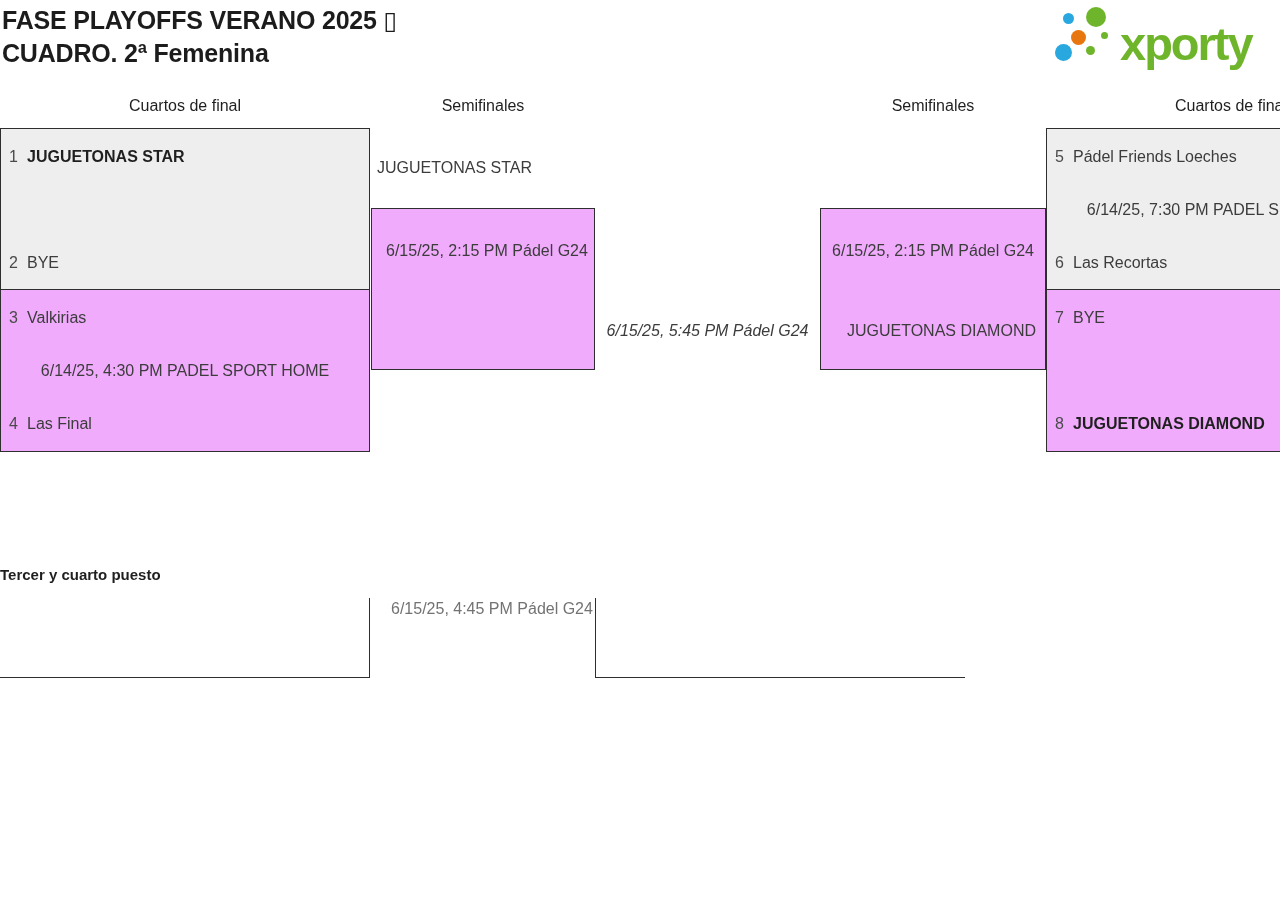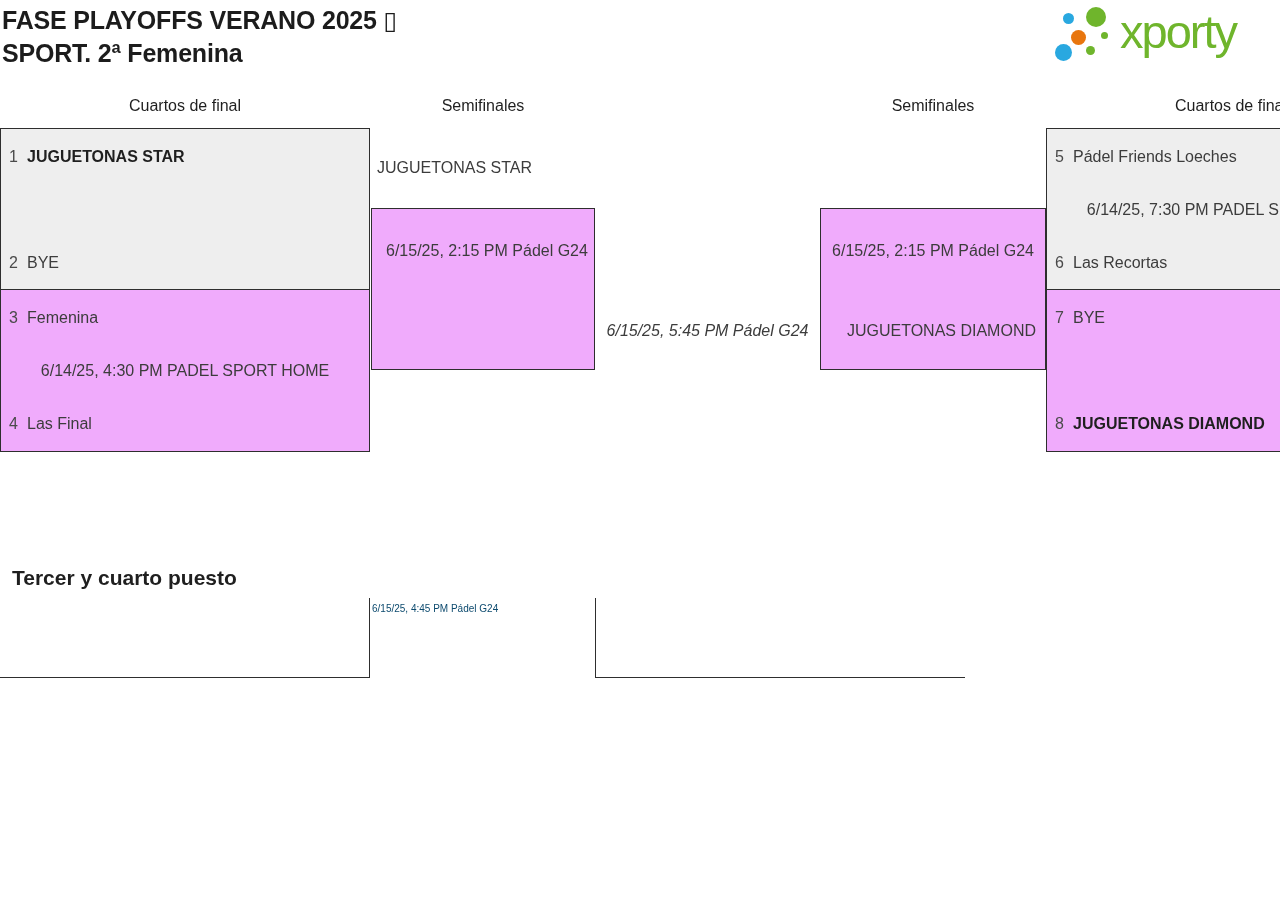--- a/index.html
+++ b/index.html
@@ -11,22 +11,22 @@
   .title{position:absolute;left:2px;top:4px;font-size:25px;line-height:33px;
          font-weight:700;color:#1c1c1c;letter-spacing:-0.2px;}
   .logo{position:absolute;left:1050px;top:4px;width:230px;height:62px;cursor:pointer;}
   .logo .dot{position:absolute;border-radius:50%;}
   .d-green-big {left:36px;top:3px;width:20px;height:20px;background:#6fb52c;}
   .d-blue-sm   {left:13px;top:9px;width:11px;height:11px;background:#29a8e0;}
   .d-orange    {left:21px;top:26px;width:15px;height:15px;background:#e8760e;}
   .d-green-tiny{left:51px;top:28px;width:7px;height:7px;background:#6fb52c;}
   .d-blue-big  {left:5px;top:40px;width:17px;height:17px;background:#29a8e0;}
   .d-green-sm  {left:36px;top:42px;width:9px;height:9px;background:#6fb52c;}
-  .logo-text{position:absolute;left:70px;top:4px;font-size:47px;line-height:47px;
-             font-weight:400;color:#6fb52c;letter-spacing:-2px;}
+  .logo-text{position:absolute;left:70px;top:16px;font-size:47px;line-height:47px;
+             font-weight:700;color:#6fb52c;letter-spacing:-2px;}
   
   .round{position:absolute;top:97px;height:22px;font-size:16px;font-weight:400;
          color:#1f1f1f;text-align:center;}
   .r0{left:0;width:370px;} .r1{left:371px;width:224px;} .r2{left:595px;width:225px;}
   .r3{left:820px;width:226px;} .r4{left:1046px;width:370px;}
   
   .mbox{position:absolute;border:1px solid #2e2e2e;box-sizing:border-box;background:#f0abfc;}
   .gray{background:#eeeeee;}
   .qf1{left:0;top:128px;width:370px;height:162px;}
   .qf2{left:0;top:289px;width:370px;height:163px;}
@@ -46,36 +46,36 @@
          font-size:16px;color:#3c3c3c;white-space:nowrap;}
   .minfo-top-center{position:absolute;left:0;width:100%;top:32px;height:20px;line-height:20px;
          font-size:16px;text-align:center;color:#3c3c3c;white-space:nowrap;}
   .winner-right{position:absolute;right:9px;top:112px;height:20px;line-height:20px;
          font-size:16px;color:#3c3c3c;white-space:nowrap;}
   .sf1-winner-label{position:absolute;left:377px;top:158px;height:20px;line-height:20px;
          font-size:16px;color:#3c3c3c;white-space:nowrap;}
   .final-info{position:absolute;left:595px;top:321px;width:225px;height:20px;line-height:20px;
          font-size:16px;text-align:center;color:#3c3c3c;white-space:nowrap;font-style:italic;}
   
-  .tp-heading{position:absolute;left:0;top:566px;font-size:21px;font-weight:600;color:#1f1f1f;margin-left:12px;}
+  .tp-heading{position:absolute;left:0;top:566px;font-size:15px;font-weight:600;color:#1f1f1f;}
   .tp-left{position:absolute;left:0;top:598px;width:370px;height:80px;box-sizing:border-box;
            border-right:1px solid #2e2e2e;border-bottom:1px solid #2e2e2e;}
   .tp-right{position:absolute;left:595px;top:598px;width:370px;height:80px;box-sizing:border-box;
            border-left:1px solid #2e2e2e;border-bottom:1px solid #2e2e2e;}
-  .tp-info{position:absolute;left:372px;top:600px;height:17px;line-height:17px;
-           font-size:10px;color:#0c4a6e;white-space:nowrap;}
+  .tp-info{position:absolute;left:391px;top:600px;height:17px;line-height:17px;
+           font-size:16px;color:#737373;white-space:nowrap;}
 </style>
 </head>
 <body>
 
 <div class="canvas">
 
   <div class="title">
     <div>FASE PLAYOFFS VERANO 2025 ▯</div>
-    <div>SPORT. 2ª Femenina</div>
+    <div>CUADRO. 2ª Femenina</div>
   </div>
 
   <div class="logo">
     <span class="dot d-blue-sm"></span>
     <span class="dot d-green-big"></span>
     <span class="dot d-orange"></span>
     <span class="dot d-green-tiny"></span>
     <span class="dot d-blue-big"></span>
     <span class="dot d-green-sm"></span>
     <span class="logo-text">xporty</span>
@@ -93,21 +93,21 @@
     </div>
     <div class="slot s2">
       <span class="seed">2</span>
       <span class="tname">BYE</span>
     </div>
   </div>
 
   <div class="mbox qf2">
     <div class="slot s1">
       <span class="seed">3</span>
-      <span class="tname">Femenina</span>
+      <span class="tname">Valkirias</span>
     </div>
     <div class="minfo">6/14/25, 4:30 PM PADEL SPORT HOME</div>
     <div class="slot s2">
       <span class="seed">4</span>
       <span class="tname">Las Final</span>
     </div>
   </div>
 
   <div class="sf1-winner-label">JUGUETONAS STAR</div>
   <div class="mbox sf1">

